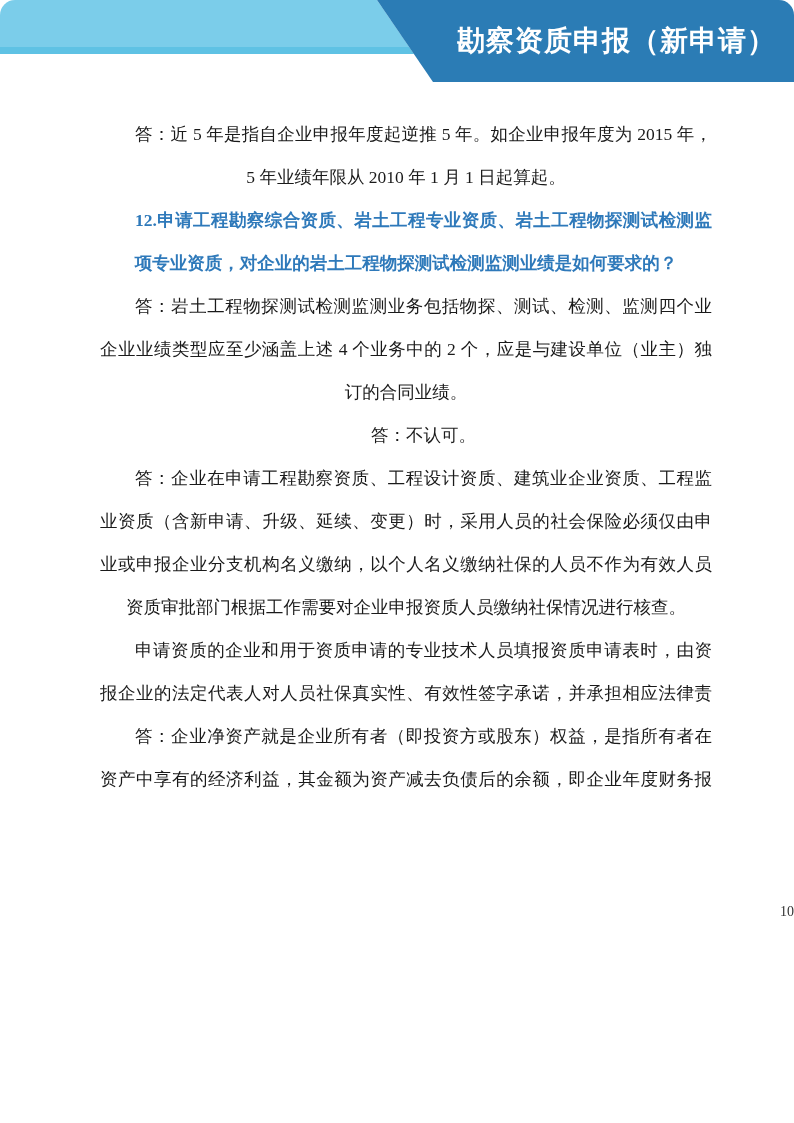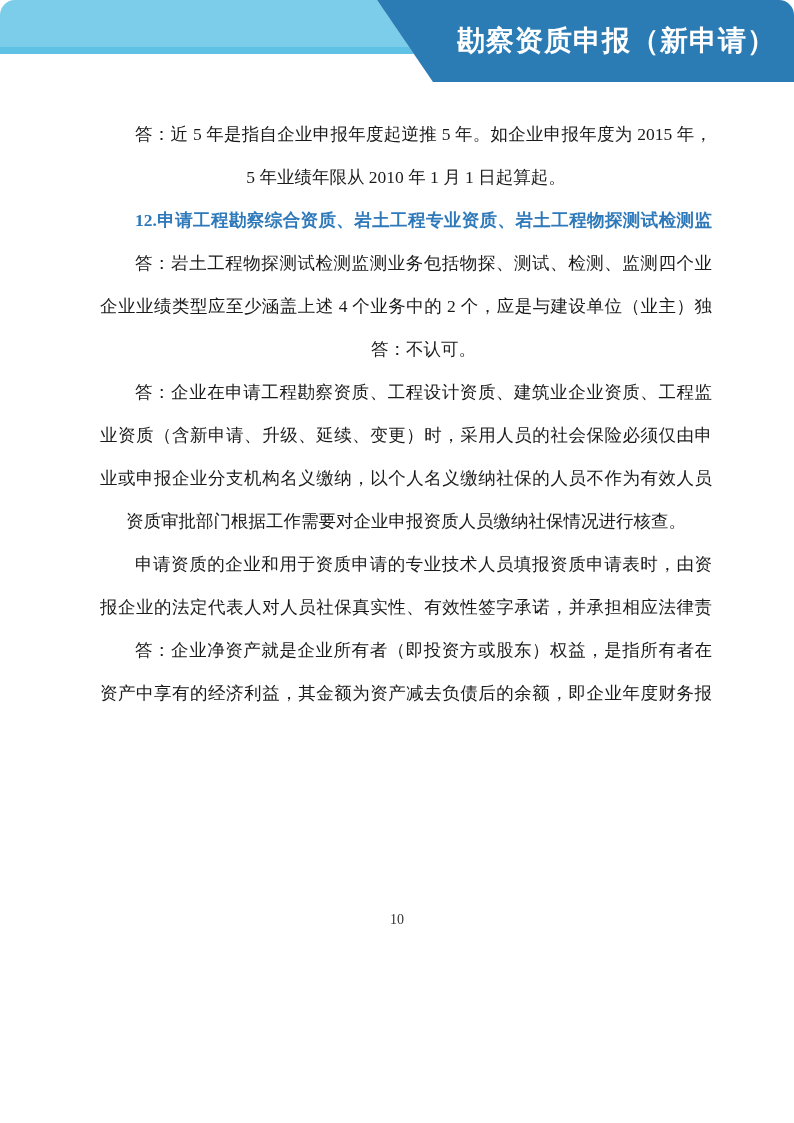--- a/index.html
+++ b/index.html
@@ -49,22 +49,22 @@
     white-space:normal;
   }
   .line.just{text-align:justify;text-align-last:justify;}
   .line.ind{padding-left:35px;}
   .block.question .line{
     color:var(--question-blue,#2e79ba);
     font-weight:bold;
   }
   
   .footer{
-    position:absolute;left:0;bottom:44px;width:794px;
-    text-align:center;
+    position:absolute;left:0;bottom:52px;width:794px;
+    text-align:right;
     font-size:14px;color:var(--footer-text,#333333);
   }
 </style>
 </head>
 <body>
 
 <div class="page">
 
   <div class="header">
     <div class="band-light"></div>
@@ -72,24 +72,26 @@
     <div class="page-title">勘察资质申报（新申请）</div>
   </div>
 
   <div class="doc-body">
       <div class="block answer">
         <div class="line just ind">答：近 5 年是指自企业申报年度起逆推 5 年。如企业申报年度为 2015 年，则近</div>
         <div class="line">5 年业绩年限从 2010 年 1 月 1 日起算起。</div>
       </div>
       <div class="block question">
         <div class="line just ind">12.申请工程勘察综合资质、岩土工程专业资质、岩土工程物探测试检测监测分</div>
+        <div class="line">项专业资质，对企业的岩土工程物探测试检测监测业绩是如何要求的？</div>
       </div>
       <div class="block answer">
         <div class="line just ind">答：岩土工程物探测试检测监测业务包括物探、测试、检测、监测四个业务，</div>
         <div class="line just">企业业绩类型应至少涵盖上述 4 个业务中的 2 个，应是与建设单位（业主）独立签</div>
+        <div class="line">订的合同业绩。</div>
       </div>
       <div class="block answer">
         <div class="line ind">答：不认可。</div>
       </div>
       <div class="block answer">
         <div class="line just ind">答：企业在申请工程勘察资质、工程设计资质、建筑业企业资质、工程监理企</div>
         <div class="line just">业资质（含新申请、升级、延续、变更）时，采用人员的社会保险必须仅由申报企</div>
         <div class="line just">业或申报企业分支机构名义缴纳，以个人名义缴纳社保的人员不作为有效人员认定。</div>
         <div class="line">资质审批部门根据工作需要对企业申报资质人员缴纳社保情况进行核查。</div>
       </div>

